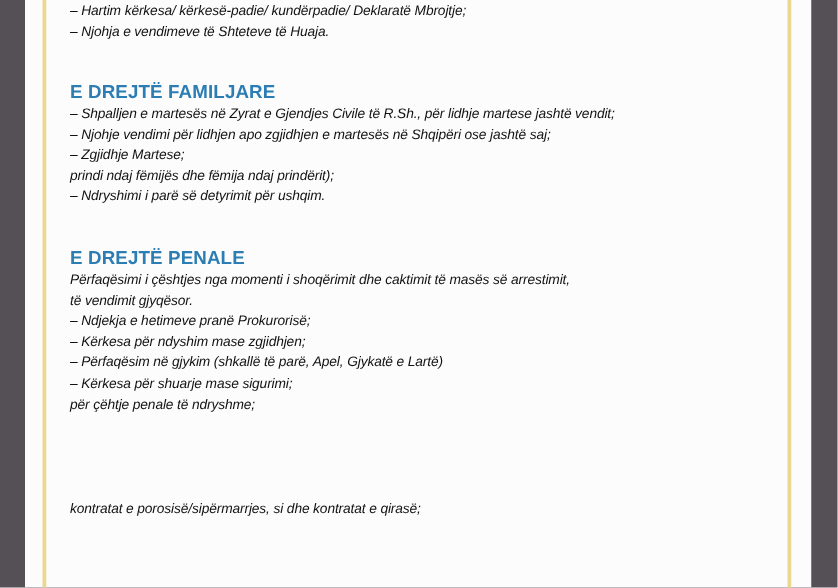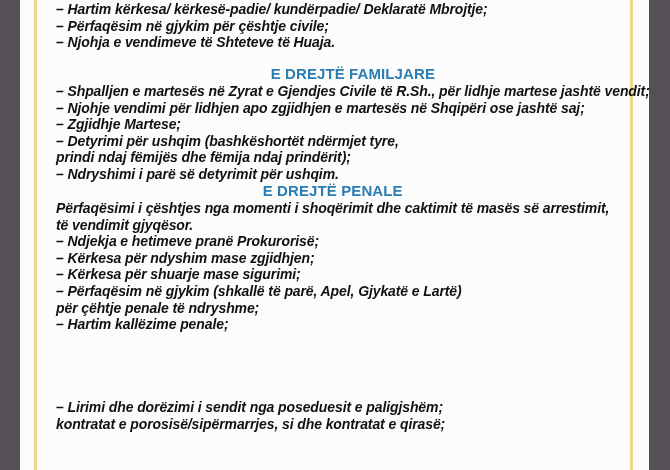--- a/index.html
+++ b/index.html
@@ -17,68 +17,63 @@
       position: absolute; left: 14px; top: -10px; width: 599px; height: 500px;
       border-left: 3px solid #ecd78e;
       border-right: 3px solid #ecd78e;
       box-sizing: border-box;
     }
     .content {
       position: absolute; left: 36px; top: 0; width: 600px;
       color: #111;
     }
     .line {
-      font-style: italic; font-weight: bold;
-      font-size: 14px; line-height: 16.6px;
+      font-style: italic; font-weight: normal;
+      font-size: 11px; line-height: 16.6px;
       white-space: nowrap;
       letter-spacing: -0.1px;
     }
     .heading {
       color: #2b7db3; font-weight: bold; font-style: normal;
       font-size: 15px; line-height: 18px;
       letter-spacing: 0.1px;
       white-space: nowrap;
-      text-align: center;
     }
     .section { position: absolute; left: 0; }
   </style>
 </head>
 <body>
 
 <div class="page">
   <div class="frame"></div>
   <div class="content">
 
     <div class="section" style="top:1px;">
       <div class="line">– Hartim kërkesa/ kërkesë-padie/ kundërpadie/ Deklaratë Mbrojtje;</div>
-      <div class="line">– Përfaqësim në gjykim për çështje civile;</div>
       <div class="line">– Njohja e vendimeve të Shteteve të Huaja.</div>
     </div>
 
     <div class="section" style="top:65px;">
       <div class="heading">E DREJTË FAMILJARE</div>
       <div class="line">– Shpalljen e martesës në Zyrat e Gjendjes Civile të R.Sh., për lidhje martese jashtë vendit;</div>
       <div class="line">– Njohje vendimi për lidhjen apo zgjidhjen e martesës në Shqipëri ose jashtë saj;</div>
       <div class="line">– Zgjidhje Martese;</div>
-      <div class="line">– Detyrimi për ushqim (bashkëshortët ndërmjet tyre,</div>
       <div class="line">prindi ndaj fëmijës dhe fëmija ndaj prindërit);</div>
       <div class="line">– Ndryshimi i parë së detyrimit për ushqim.</div>
     </div>
 
-    <div class="section" style="top:182px;">
+    <div class="section" style="top:198px;">
       <div class="heading">E DREJTË PENALE</div>
       <div class="line">Përfaqësimi i çështjes nga momenti i shoqërimit dhe caktimit të masës së arrestimit,</div>
       <div class="line">të vendimit gjyqësor.</div>
       <div class="line">– Ndjekja e hetimeve pranë Prokurorisë;</div>
       <div class="line">– Kërkesa për ndyshim mase zgjidhjen;</div>
+      <div class="line">– Përfaqësim në gjykim (shkallë të parë, Apel, Gjykatë e Lartë)</div>
       <div class="line">– Kërkesa për shuarje mase sigurimi;</div>
-      <div class="line">– Përfaqësim në gjykim (shkallë të parë, Apel, Gjykatë e Lartë)</div>
       <div class="line">për çëhtje penale të ndryshme;</div>
-      <div class="line">– Hartim kallëzime penale;</div>
     </div>
 
     <div class="section" style="top:399px;">
-      <div class="line">– Lirimi dhe dorëzimi i sendit nga poseduesit e paligjshëm;</div>
       <div class="line">kontratat e porosisë/sipërmarrjes, si dhe kontratat e qirasë;</div>
     </div>
 
   </div>
 </div>
 
 </body></html>

